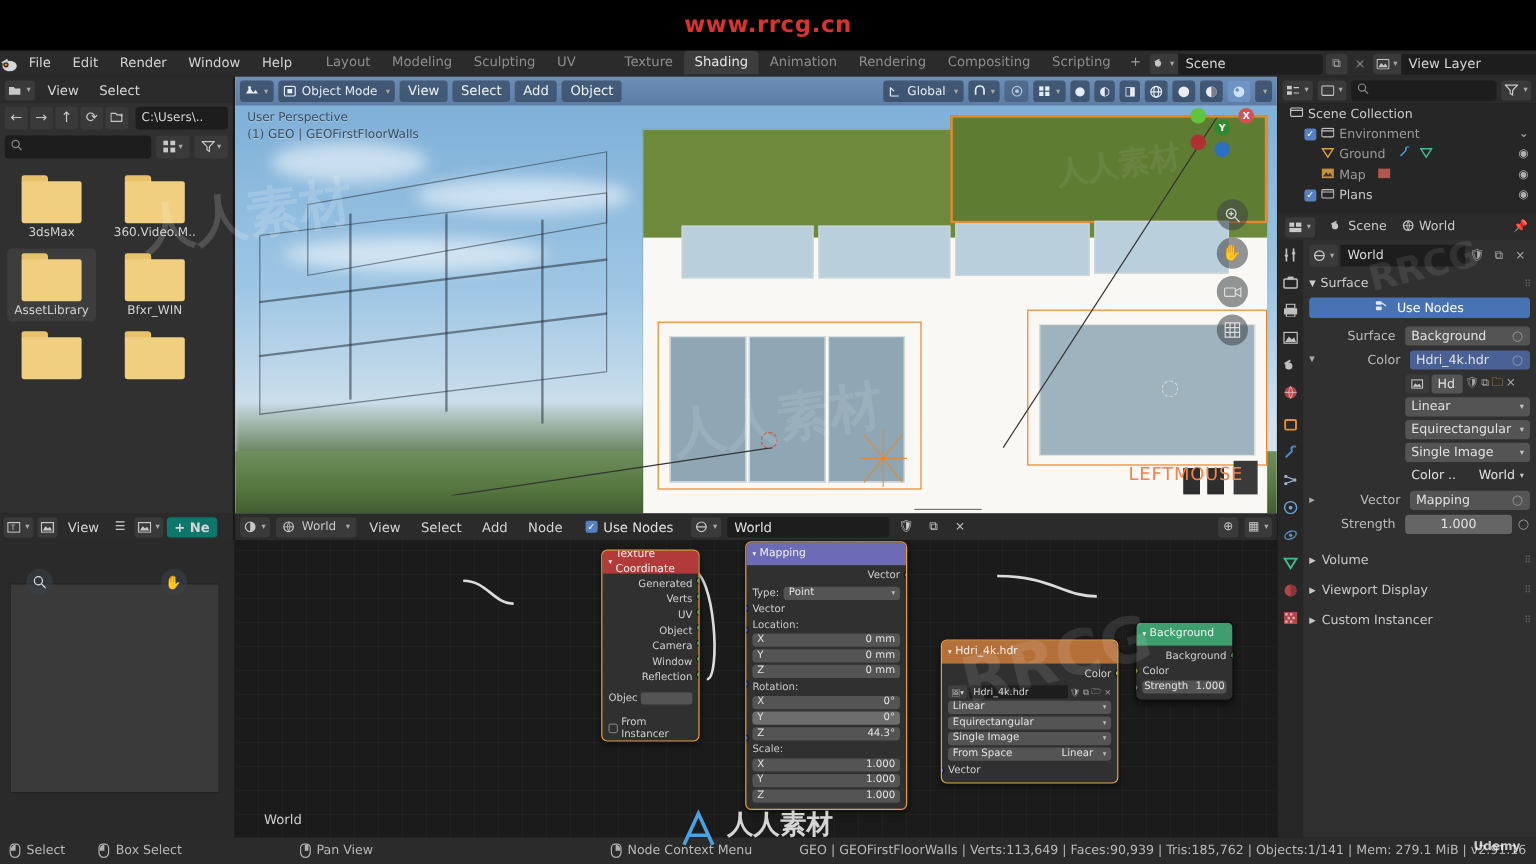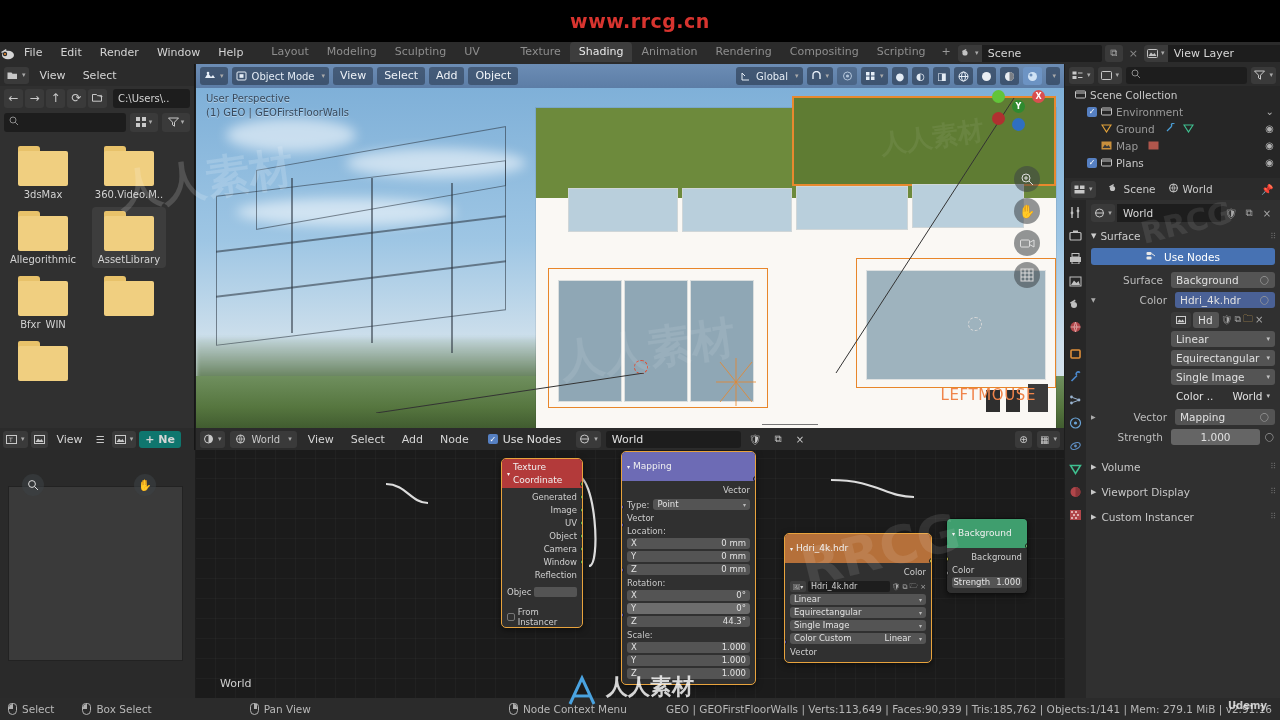--- a/index.html
+++ b/index.html
@@ -104,21 +104,21 @@
   .nodeeditor { position:absolute; left:196px; top:428px; width:868px; height:270px; background:#1d1d1d;}
   .ne-hdr { height:22px; background:#2b2b2b; display:flex; align-items:center; padding:0 4px; gap:5px;}
   .ne-canvas { position:absolute; left:0; top:22px; width:868px; height:248px; overflow:hidden;
      background:
        repeating-linear-gradient(0deg, transparent 0 19px, rgba(255,255,255,0.028) 19px 20px),
        repeating-linear-gradient(90deg, transparent 0 19px, rgba(255,255,255,0.028) 19px 20px),
        #1b1b1b; }
   .node { position:absolute; border-radius:5px; background:#303030; border:1px solid #0f0f0f;
      box-shadow:0 2px 6px rgba(0,0,0,.5); font-size:9px; color:#d2d2d2; overflow:hidden;}
   .node.sel { border-color:#e8a33d;}
-  .nhdr { height:29px; line-height:13px; padding:0 5px; font-size:9px; color:#f0f0f0;
+  .nhdr { height:19px; line-height:13px; padding:0 5px; font-size:9px; color:#f0f0f0;
      display:flex; align-items:center; gap:3px;}
   .nbody { padding:3px 5px 5px; display:flex; flex-direction:column; gap:2px;}
   .nrow { display:flex; align-items:center; justify-content:space-between; height:11px;}
   .nrow.right { justify-content:flex-end;}
   .nfield { background:#545454; border-radius:3px; height:11px; line-height:11px; padding:0 4px;
      display:flex; justify-content:space-between; font-size:8.5px; color:#e2e2e2;}
   .nfield.dd::after { content:"\25BE"; font-size:6px; color:#bbb;}
   .nsock { position:absolute; width:6px; height:6px; border-radius:50%; border:1px solid #161616;}
   .nlabel { font-size:8.5px; color:#cfcfcf;}
   .nsubhdr { font-size:8.5px; color:#c8c8c8; padding-top:1px;}
@@ -327,27 +327,20 @@
           </div>
         <div class="fb-label">3dsMax</div>
       </div>
       <div class="fb-item">
         <div class="folder">
             <div class="tab"></div>
             <div class="body"></div>
           </div>
         <div class="fb-label">360.Video.M..</div>
       </div>
-      <div class="fb-item">
-        <div class="folder">
-            <div class="tab"></div>
-            <div class="body"></div>
-          </div>
-        <div class="fb-label">Allegorithmic</div>
-      </div>
       <div class="fb-item sel">
         <div class="folder">
             <div class="tab"></div>
             <div class="body"></div>
           </div>
         <div class="fb-label">AssetLibrary</div>
       </div>
       <div class="fb-item">
         <div class="folder">
             <div class="tab"></div>
@@ -634,21 +627,21 @@
       <div class="node sel" style="left:305px;top:8px;width:82px;">
         <div class="nhdr" style="background:#b33a3a;">
           <span style="font-size:6px">▾</span>
           <span>Texture Coordinate</span>
         </div>
         <div class="nbody">
           <div class="nrow right">
               <span class="nlabel">Generated</span>
             </div>
           <div class="nrow right">
-              <span class="nlabel">Image</span>
+              <span class="nlabel">Verts</span>
             </div>
           <div class="nrow right">
               <span class="nlabel">UV</span>
             </div>
           <div class="nrow right">
               <span class="nlabel">Object</span>
             </div>
           <div class="nrow right">
               <span class="nlabel">Camera</span>
             </div>
@@ -761,21 +754,21 @@
           <div class="nfield dd">
               <span>Linear</span>
             </div>
           <div class="nfield dd">
               <span>Equirectangular</span>
             </div>
           <div class="nfield dd">
               <span>Single Image</span>
             </div>
           <div class="nfield dd">
-              <span>Color Custom</span>
+              <span>From Space</span>
               <span style="margin-left:auto;margin-right:8px;">Linear</span>
             </div>
           <div class="nrow">
               <span class="nlabel">Vector</span>
             </div>
         </div>
         <div class="nsock" style="right:-4px;top:24px;background:#ccc94e;"></div>
         <div class="nsock" style="left:-4px;top:105px;background:#6363c7;"></div>
       </div>
 

